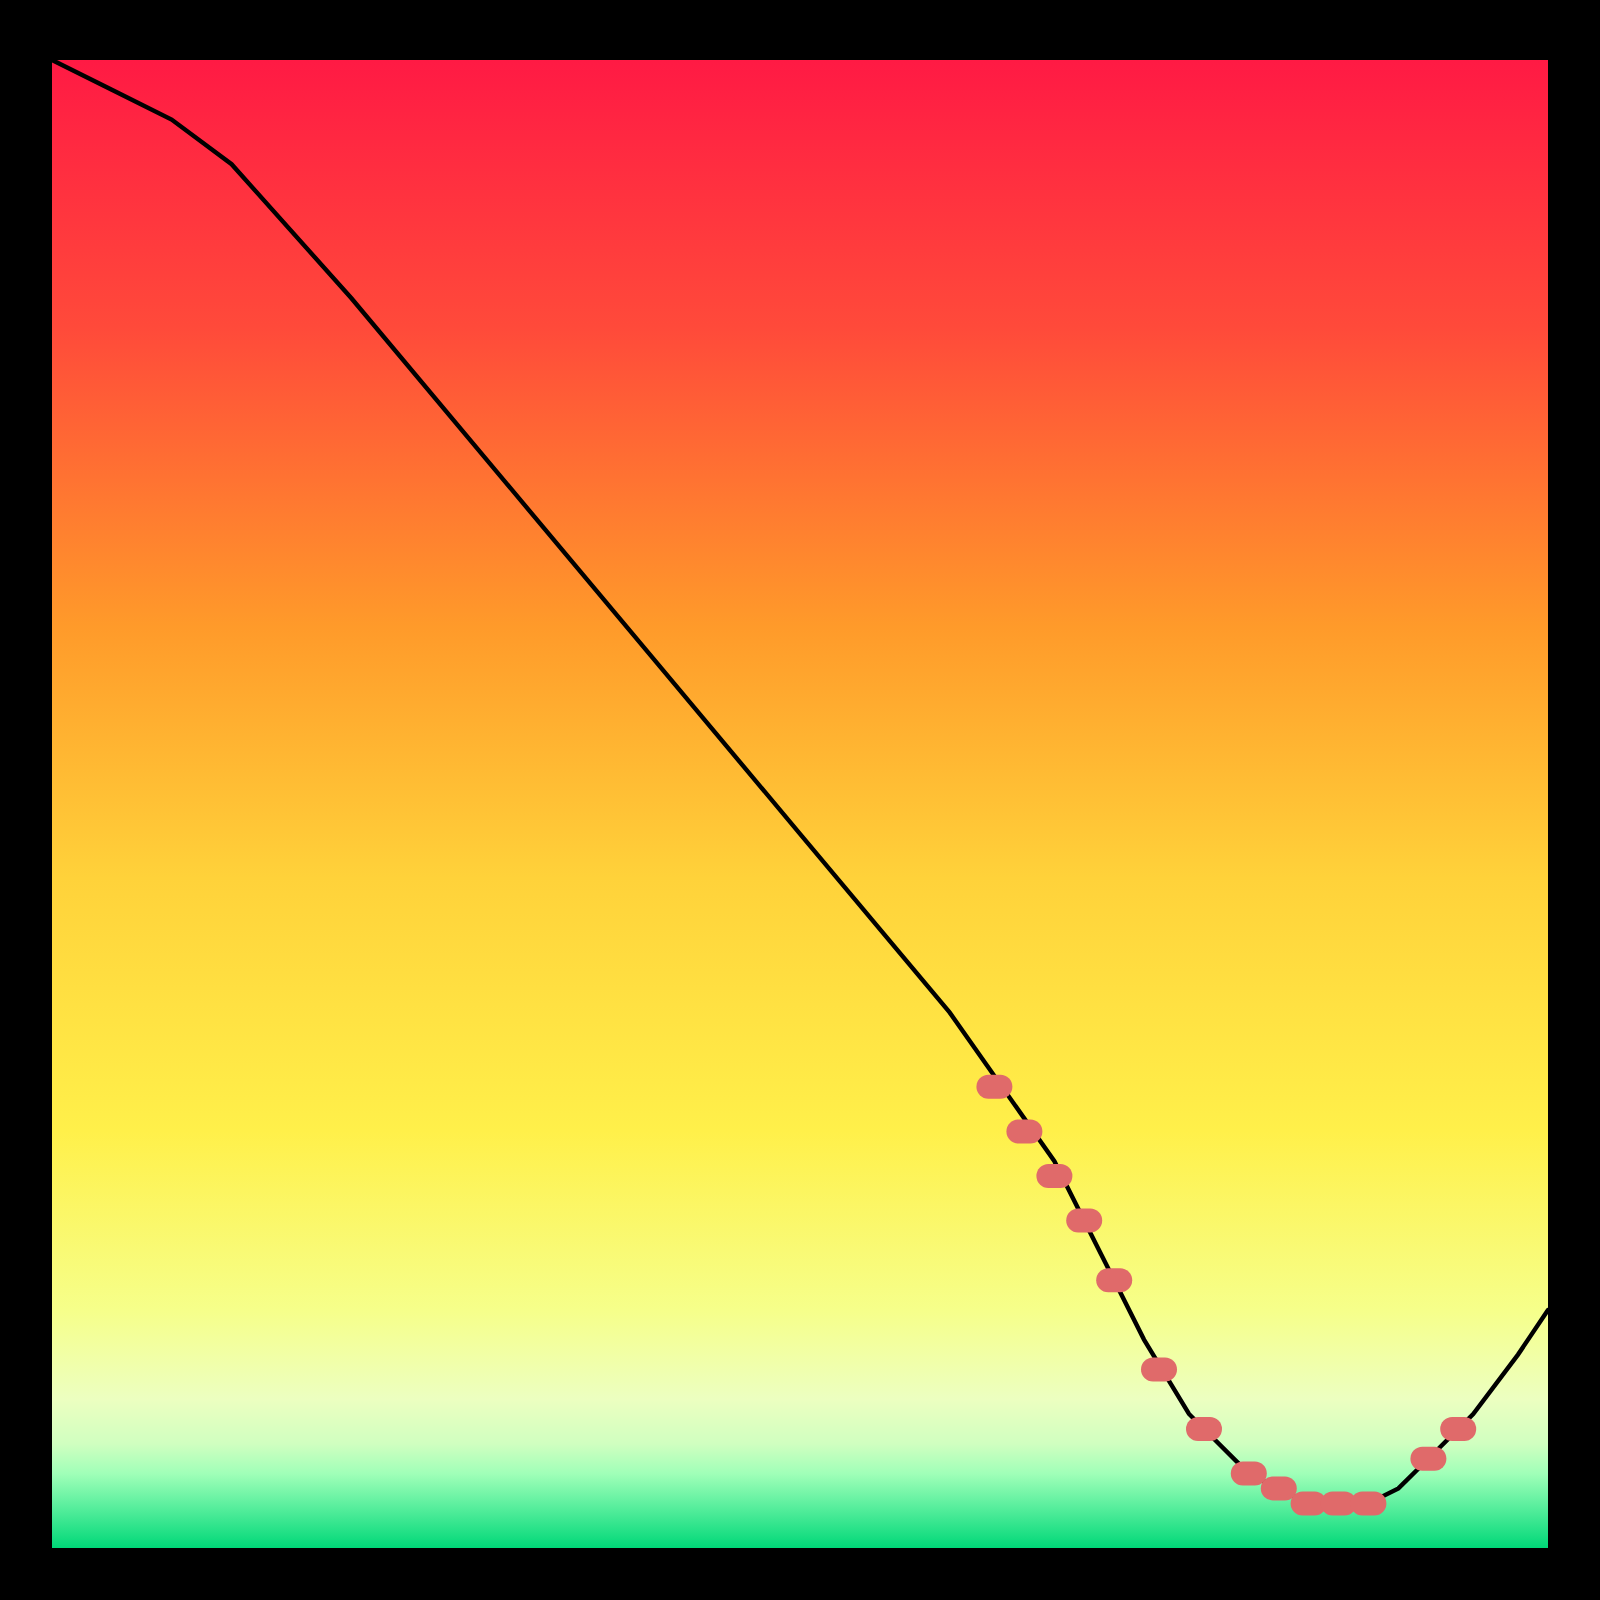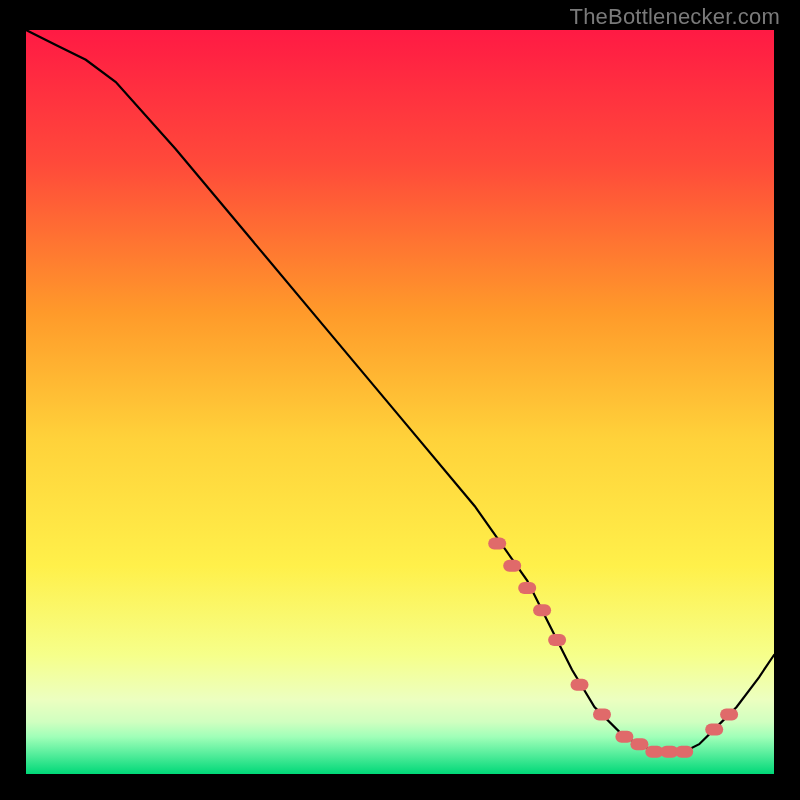--- a/index.html
+++ b/index.html
@@ -4,21 +4,20 @@
 <style>
   html,body{margin:0;padding:0;background:#000;width:800px;height:800px;overflow:hidden;font-family:Arial,Helvetica,sans-serif}
   .frame{position:relative;width:800px;height:800px;background:#000}
   .attribution{position:absolute;top:4px;right:20px;color:#7a7a7a;font-size:22px;letter-spacing:.2px}
   svg{position:absolute;inset:0}
 </style>
 </head>
 <body>
 
 <div class="frame">
-  <div class="attribution">TheBottlenecker.com</div>
 
   <svg viewBox="0 0 800 800">
     <defs>
       <linearGradient id="bg" x1="0" y1="0" x2="0" y2="1">
         <stop offset="0%" stop-color="#ff1a44"></stop>
         <stop offset="18%" stop-color="#ff4a3a"></stop>
         <stop offset="38%" stop-color="#ff9a2a"></stop>
         <stop offset="55%" stop-color="#ffd23a"></stop>
         <stop offset="72%" stop-color="#fff04a"></stop>
         <stop offset="84%" stop-color="#f6ff8a"></stop>

